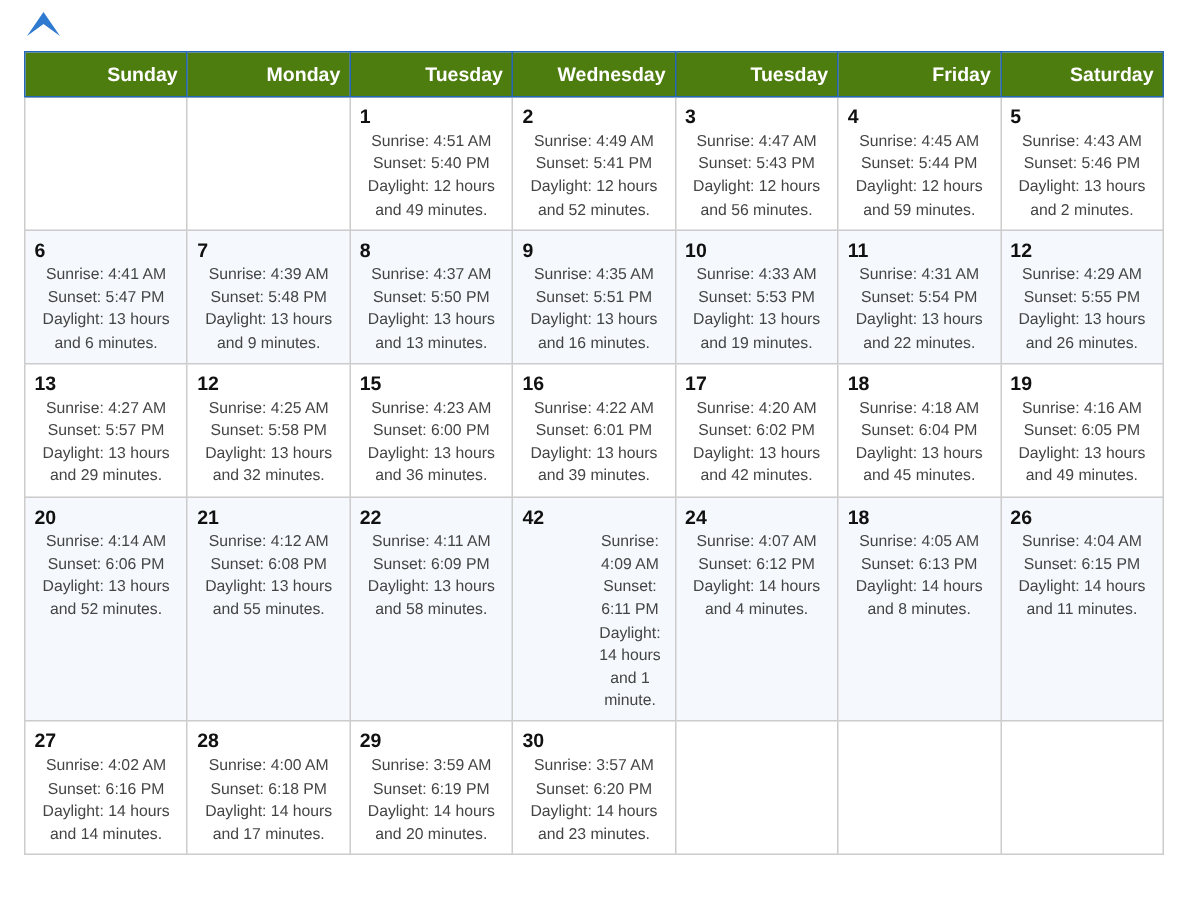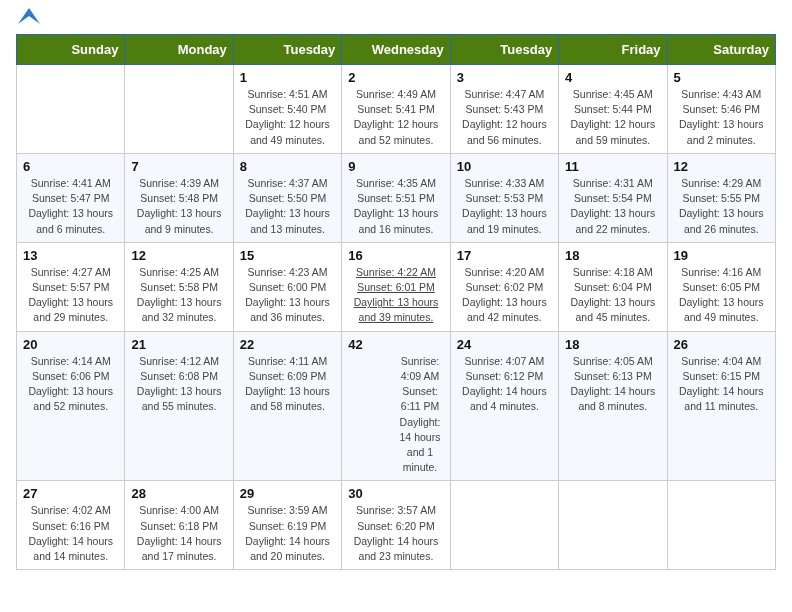--- a/index.html
+++ b/index.html
@@ -210,21 +210,21 @@
 Daylight: 13 hours and 32 minutes.</div>
         </td>
         <td>
           <span class="day-num">15</span>
           <div class="day-detail" style="white-space: pre-line;">Sunrise: 4:23 AM
 Sunset: 6:00 PM
 Daylight: 13 hours and 36 minutes.</div>
         </td>
         <td>
           <span class="day-num">16</span>
-          <div class="day-detail" style="white-space: pre-line; text-decoration: underline;">Sunrise: 4:22 AM
+          <div class="day-detail" style="white-space: pre-line;">Sunrise: 4:22 AM
 Sunset: 6:01 PM
 Daylight: 13 hours and 39 minutes.</div>
         </td>
         <td>
           <span class="day-num">17</span>
           <div class="day-detail" style="white-space: pre-line;">Sunrise: 4:20 AM
 Sunset: 6:02 PM
 Daylight: 13 hours and 42 minutes.</div>
         </td>
         <td>

